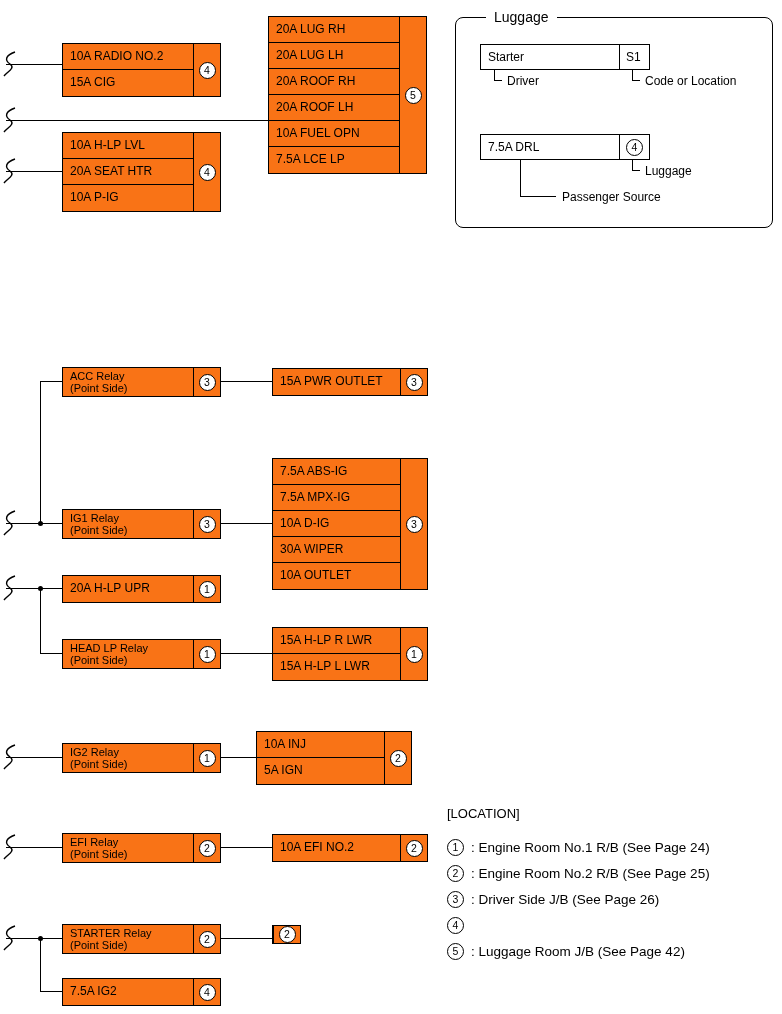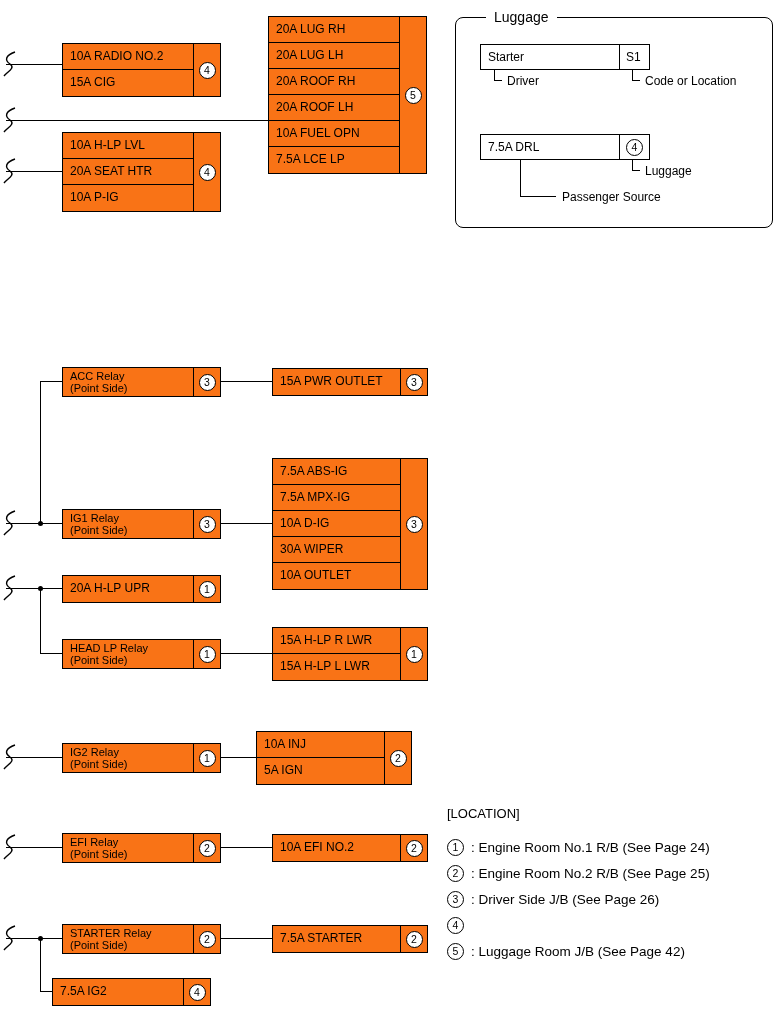--- a/index.html
+++ b/index.html
@@ -258,29 +258,26 @@
   <div class="fusebox" style="left:62px;top:924px">
     <div class="relay-text" style="width:130px">
       <div>STARTER Relay</div>
       <div>(Point Side)</div>
     </div>
     <div class="locc" style="width:27px">
       <span class="circ">2</span>
     </div>
   </div>
   <div class="fusebox" style="left:272px;top:925px">
-    <div class="cells" style="width:127px">
-      <div class="frow">7.5A STARTER</div>
-    </div>
-    <div class="locc" style="width:27px">
-      <span class="circ">2</span>
-    </div>
-  </div>
-
-  <div class="fusebox" style="left:52px;top:978px">
+    <div class="locc" style="width:27px">
+      <span class="circ">2</span>
+    </div>
+  </div>
+
+  <div class="fusebox" style="left:62px;top:978px">
     <div class="cells" style="width:130px">
       <div class="frow">7.5A IG2</div>
     </div>
     <div class="locc" style="width:27px">
       <span class="circ">4</span>
     </div>
   </div>
 
   <div class="legend-title" style="left:447px;top:806px">[LOCATION]</div>
 

